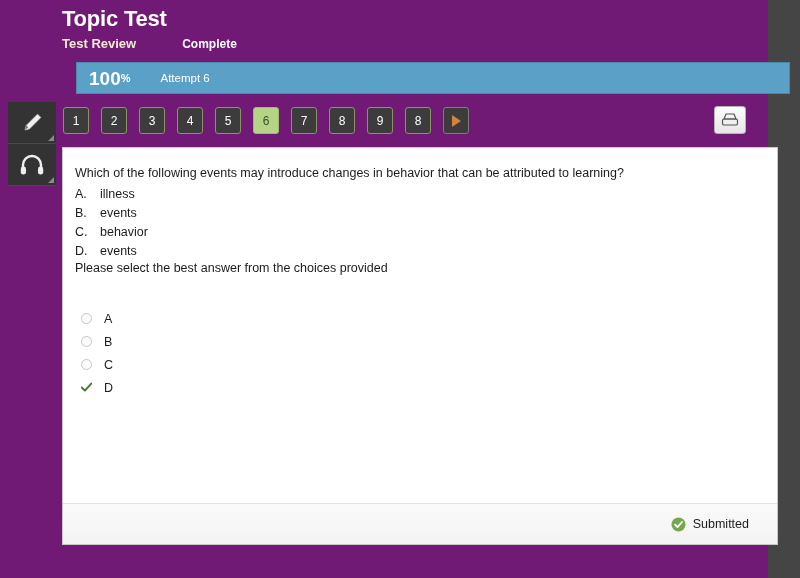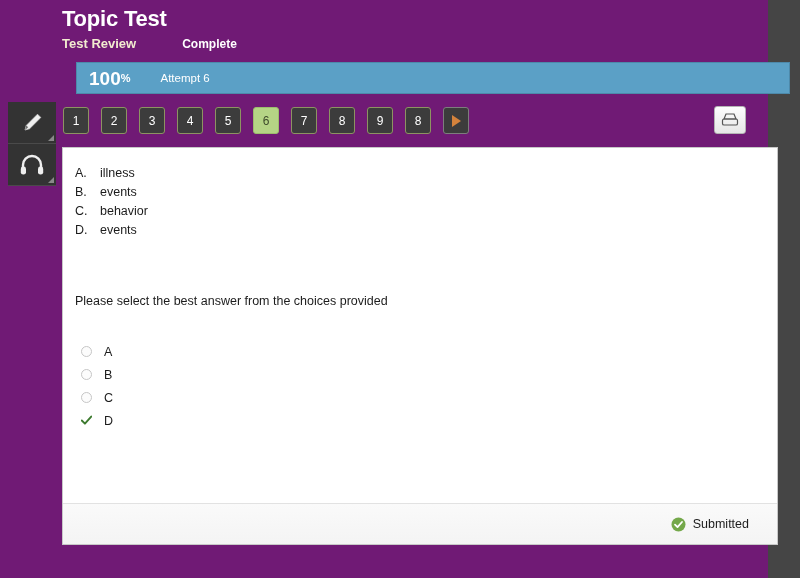--- a/index.html
+++ b/index.html
@@ -122,21 +122,20 @@
     font-size: 12.5px; color: #1c1c1c; line-height: 19px;
     margin: 0 0 2px 0;
   }
   .choice-line {
     font-size: 12.5px; color: #1c1c1c; line-height: 19px;
     display: flex;
   }
   .choice-line .lbl { width: 25px; }
   .prompt {
     font-size: 12.5px; color: #1c1c1c;
-    margin-top: 54px;
   }
 
   .answers { margin-top: 32px; margin-left: 6px; }
   .answer-row {
     display: flex; align-items: center;
     height: 23px;
     font-size: 12.5px; color: #1c1c1c;
   }
   .radio {
     width: 11px; height: 11px; border-radius: 50%;
@@ -215,20 +214,21 @@
   <div class="print-btn">
     <svg width="18" height="16" viewBox="0 0 18 16">
       <path d="M5 2 h8 l2 5 H3 Z" fill="none" stroke="#555" stroke-width="1.2"></path>
       <rect x="1.5" y="7" width="15" height="6" rx="1.6" fill="none" stroke="#555" stroke-width="1.2"></rect>
     </svg>
   </div>
 
   <div class="card">
     <div class="card-body">
 
+      <div class="qtext">Which of the following events may introduce changes in behavior that can be attributed to learning?</div>
 
       <div class="choice-line">
         <span class="lbl">A.</span>
         <span>illness</span>
       </div>
       <div class="choice-line">
         <span class="lbl">B.</span>
         <span>events</span>
       </div>
       <div class="choice-line">

